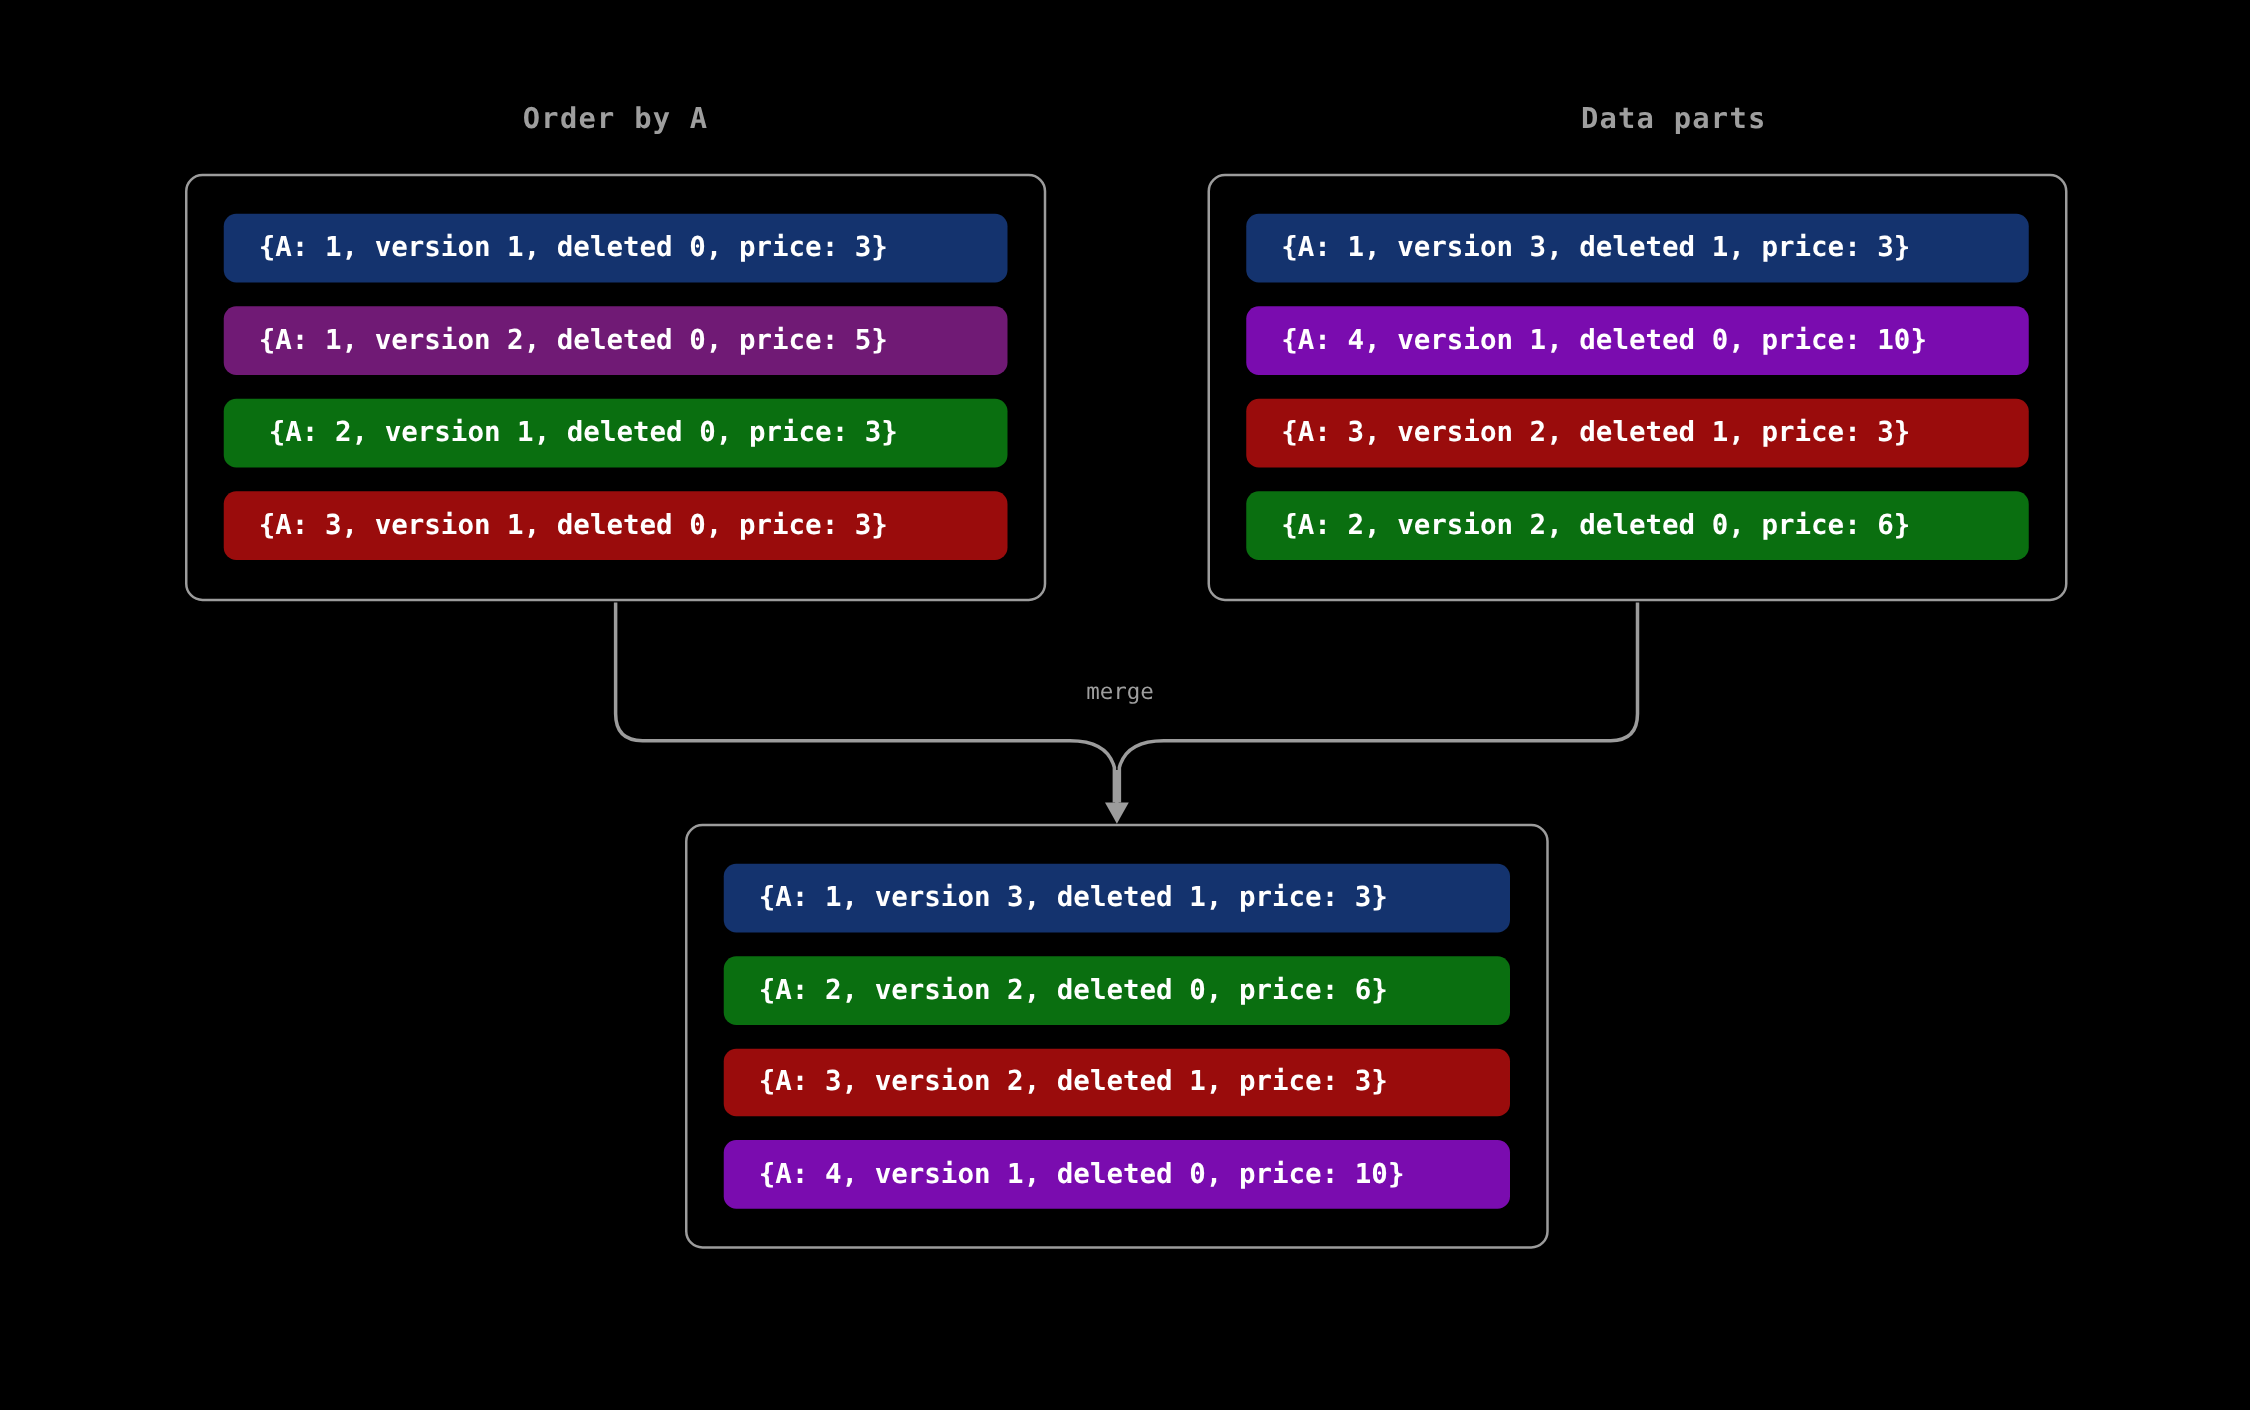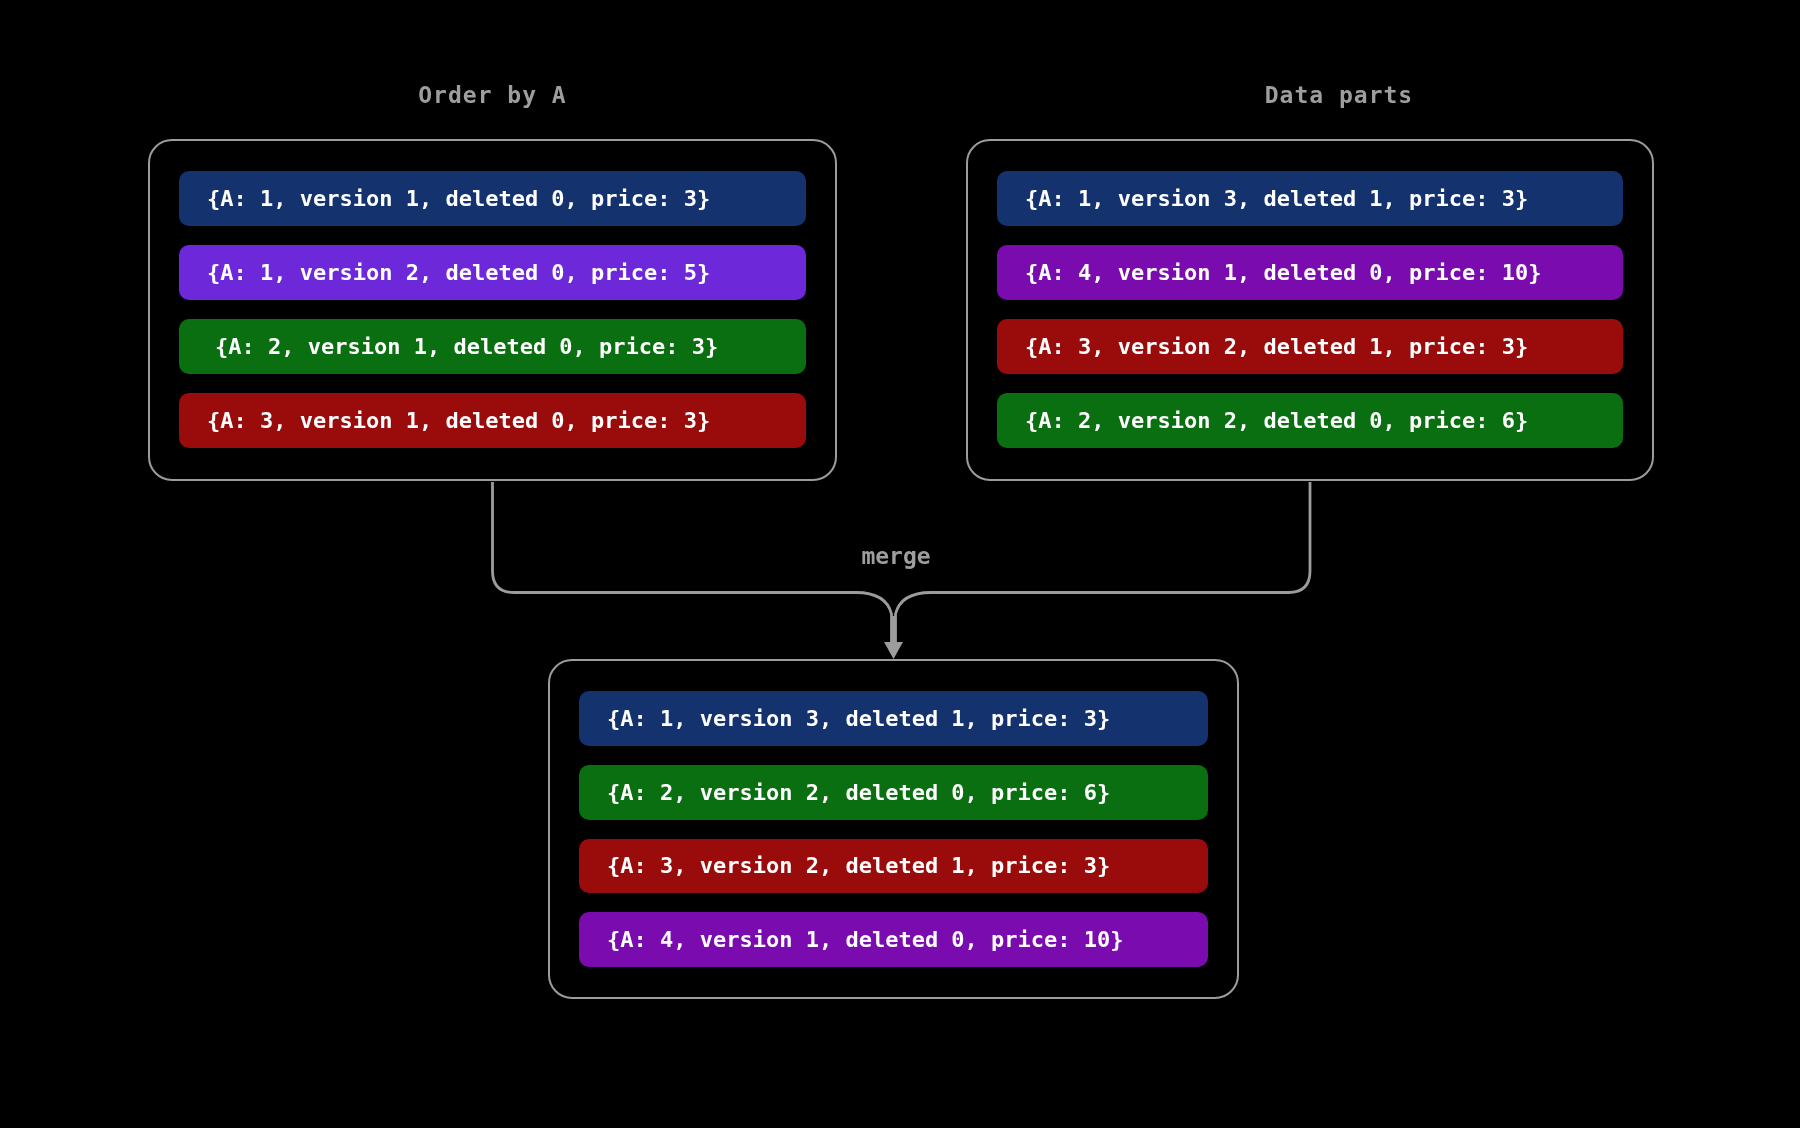--- a/index.html
+++ b/index.html
@@ -20,21 +20,21 @@
     text-align: center;
     font-size: 23px;
     font-weight: 700;
     color: #9e9e9e;
     letter-spacing: 1px;
   }
   .group-box {
     position: absolute;
     box-sizing: border-box;
     border: 2.5px solid #9c9c9c;
-    border-radius: 24px;
+    border-radius: 14px;
     background: #000000;
     padding: 30px 29px;
     display: flex;
     flex-direction: column;
     gap: 19px;
   }
   .pill {
     height: 55px;
     border-radius: 10px;
     display: flex;
@@ -50,37 +50,37 @@
     left: 0;
     top: 0;
     pointer-events: none;
   }
   .merge-label {
     position: absolute;
     left: 796px;
     top: 543px;
     width: 200px;
     text-align: center;
-    font-size: 23px;
-    font-weight: 700;
+    font-size: 18px;
+    font-weight: 400;
     color: #9e9e9e;
   }
 </style>
 </head>
 <body>
 
 <div class="canvas">
 
   <div class="group-title" style="left:148px; top:82px; width:689px;">Order by A</div>
 
   <div class="group-title" style="left:995px; top:82px; width:688px;">Data parts</div>
 
   <div class="group-box" style="left:148px; top:139px; width:689px; height:342px;">
     <div class="pill" style="background: rgb(20, 51, 110);">{A: 1, version 1, deleted 0, price: 3}</div>
-    <div class="pill" style="background: #6d28d9;">{A: 1, version 2, deleted 0, price: 5}</div>
+    <div class="pill" style="background: #701a75;">{A: 1, version 2, deleted 0, price: 5}</div>
     <div class="pill" style="background: rgb(10, 111, 16); padding-left: 36px;">{A: 2, version 1, deleted 0, price: 3}</div>
     <div class="pill" style="background: rgb(154, 12, 12);">{A: 3, version 1, deleted 0, price: 3}</div>
   </div>
 
   <div class="group-box" style="left:966px; top:139px; width:688px; height:342px;">
     <div class="pill" style="background: rgb(20, 51, 110);">{A: 1, version 3, deleted 1, price: 3}</div>
     <div class="pill" style="background: rgb(122, 12, 175);">{A: 4, version 1, deleted 0, price: 10}</div>
     <div class="pill" style="background: rgb(154, 12, 12);">{A: 3, version 2, deleted 1, price: 3}</div>
     <div class="pill" style="background: rgb(10, 111, 16);">{A: 2, version 2, deleted 0, price: 6}</div>
   </div>

